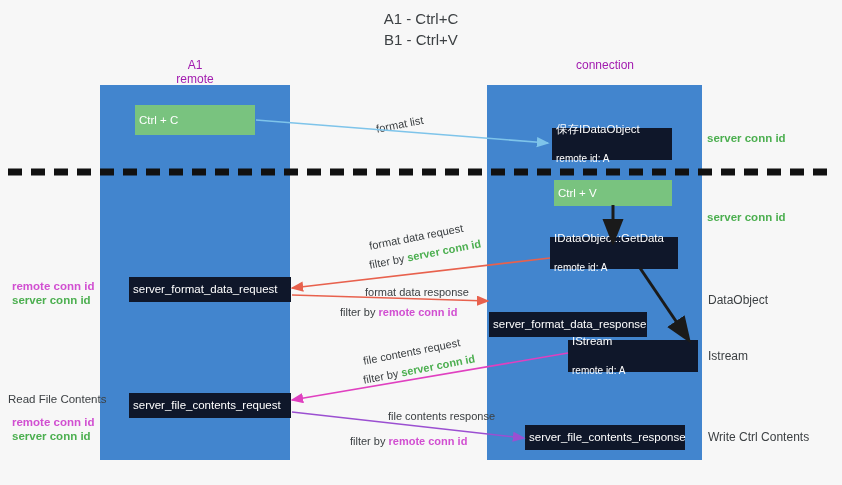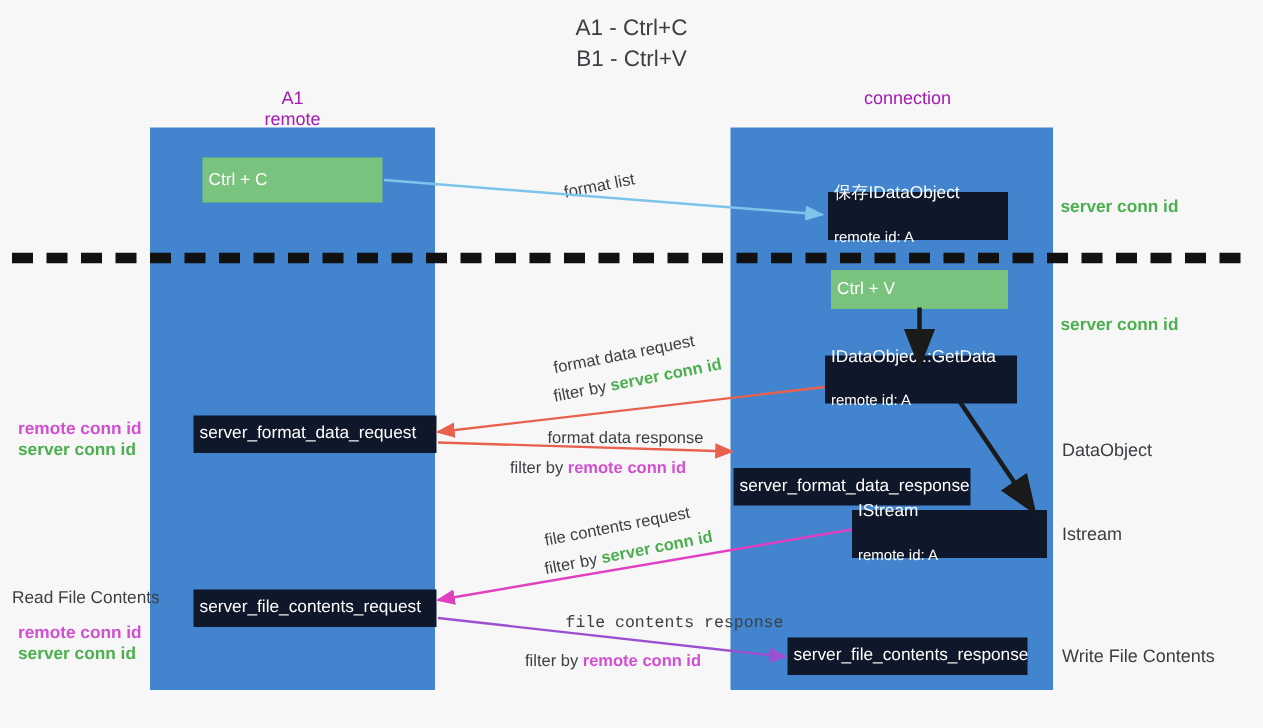--- a/index.html
+++ b/index.html
@@ -159,21 +159,21 @@
   <svg class="layer over">
     <line x1="8" y1="172" x2="834" y2="172" stroke="#111111" stroke-width="7" stroke-dasharray="14 9" stroke-linecap="butt"></line>
   </svg>
 
   <div class="txtlayer">
 
     <div class="abs legend-green" style="left:707px;top:131px;">server conn id</div>
     <div class="abs legend-green" style="left:707px;top:210px;">server conn id</div>
     <div class="abs caption" style="left:708px;top:245px;margin-top:48px;">DataObject</div>
     <div class="abs caption" style="left:708px;top:349px;">Istream</div>
-    <div class="abs caption" style="left:708px;top:430px;">Write File Contents</div>
+    <div class="abs caption" style="left:708px;top:430px;">Write Ctrl Contents</div>
 
     <div class="abs legend-purple" style="left:12px;top:279px;">remote conn id</div>
     <div class="abs legend-green" style="left:12px;top:293px;">server conn id</div>
 
     <div class="abs legend-plain" style="left:8px;top:392px;">Read File Contents</div>
     <div class="abs legend-purple" style="left:12px;top:415px;">remote conn id</div>
     <div class="abs legend-green" style="left:12px;top:429px;">server conn id</div>
 
     <div class="abs elabel rot-up" style="left:375px;top:122px;">format list</div>
 
@@ -185,19 +185,19 @@
     <div class="abs elabel" style="left:365px;top:285px;">format data response</div>
     <div class="abs elabel" style="left:340px;top:305px;">
       <span>filter by </span><span class="purple-t">remote conn id</span>
     </div>
 
     <div class="abs elabel rot-up" style="left:362px;top:354px;">file contents request</div>
     <div class="abs elabel rot-up" style="left:362px;top:373px;">
       <span>filter by </span><span class="green-t">server conn id</span>
     </div>
 
-    <div class="abs elabel" style="left:377px;top:409px;font-family:Liberation Mono, monospace;">file contents response</div>
+    <div class="abs elabel" style="left:388px;top:409px;">file contents response</div>
     <div class="abs elabel" style="left:350px;top:434px;">
       <span>filter by </span><span class="purple-t">remote conn id</span>
     </div>
 
   </div>
 </div>
 
 </body></html>

